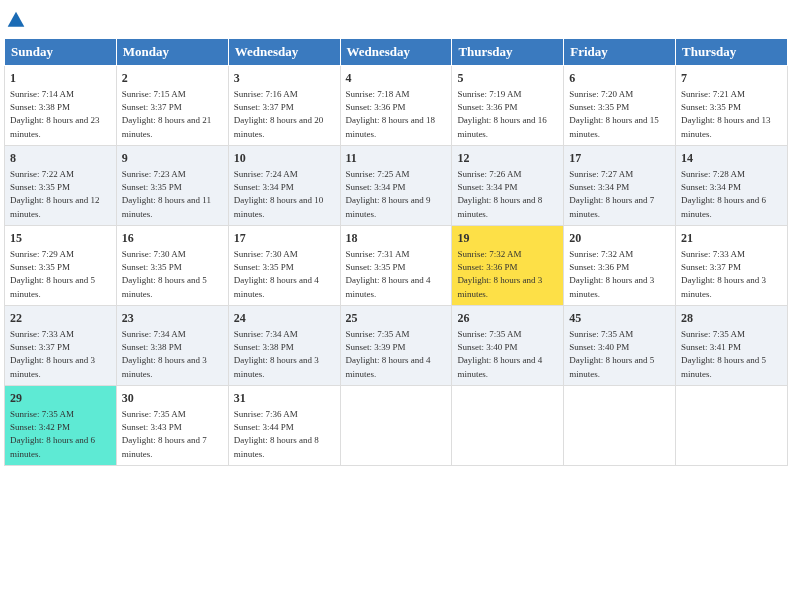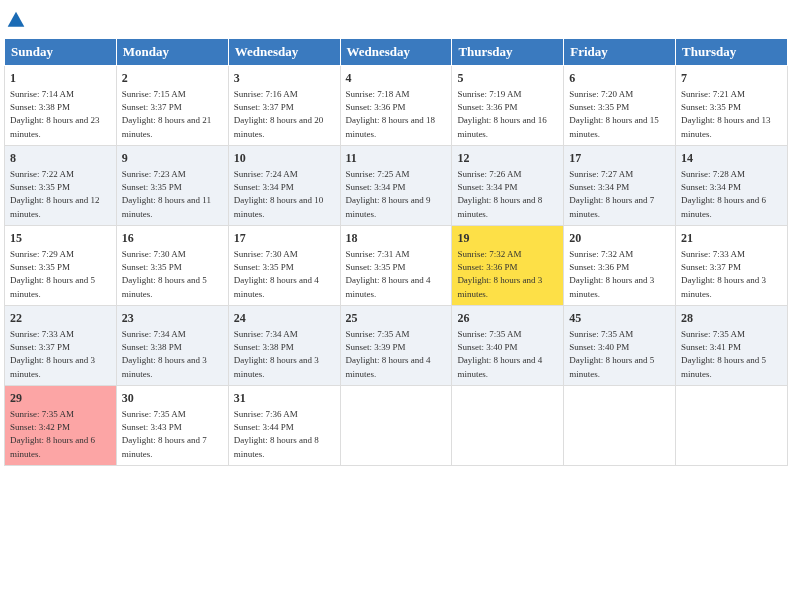--- a/index.html
+++ b/index.html
@@ -247,21 +247,21 @@
           <td style="background: rgb(238, 242, 247);">
         <span class="day-number">45</span>
         <span class="day-info">Sunrise: 7:35 AM<br>Sunset: 3:40 PM<br>Daylight: 8 hours and 5 minutes.</span>
       </td>
           <td style="background: rgb(238, 242, 247);">
         <span class="day-number">28</span>
         <span class="day-info">Sunrise: 7:35 AM<br>Sunset: 3:41 PM<br>Daylight: 8 hours and 5 minutes.</span>
       </td>
         </tr>
         <tr>
-          <td style="background: #fca5a5;">
+          <td style="background: #5eead4;">
         <span class="day-number">29</span>
         <span class="day-info">Sunrise: 7:35 AM<br>Sunset: 3:42 PM<br>Daylight: 8 hours and 6 minutes.</span>
       </td>
           <td style="background: rgb(255, 255, 255); margin-left: 19px;">
         <span class="day-number">30</span>
         <span class="day-info">Sunrise: 7:35 AM<br>Sunset: 3:43 PM<br>Daylight: 8 hours and 7 minutes.</span>
       </td>
           <td style="background: rgb(255, 255, 255);">
         <span class="day-number">31</span>
         <span class="day-info">Sunrise: 7:36 AM<br>Sunset: 3:44 PM<br>Daylight: 8 hours and 8 minutes.</span>

